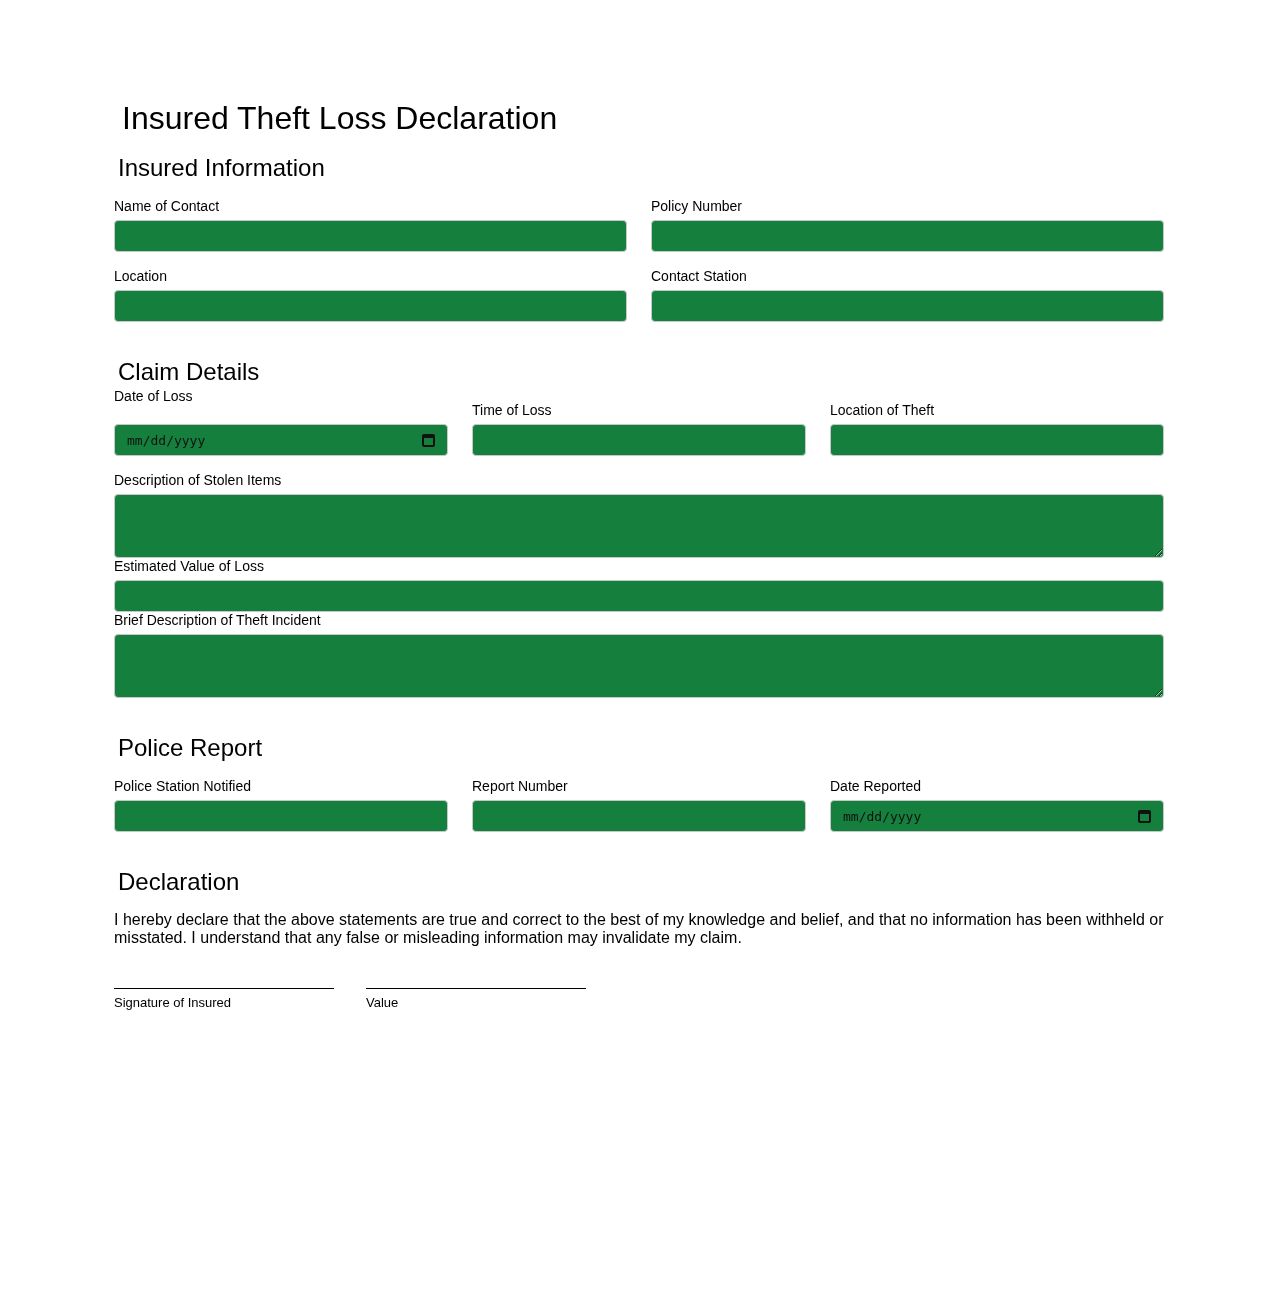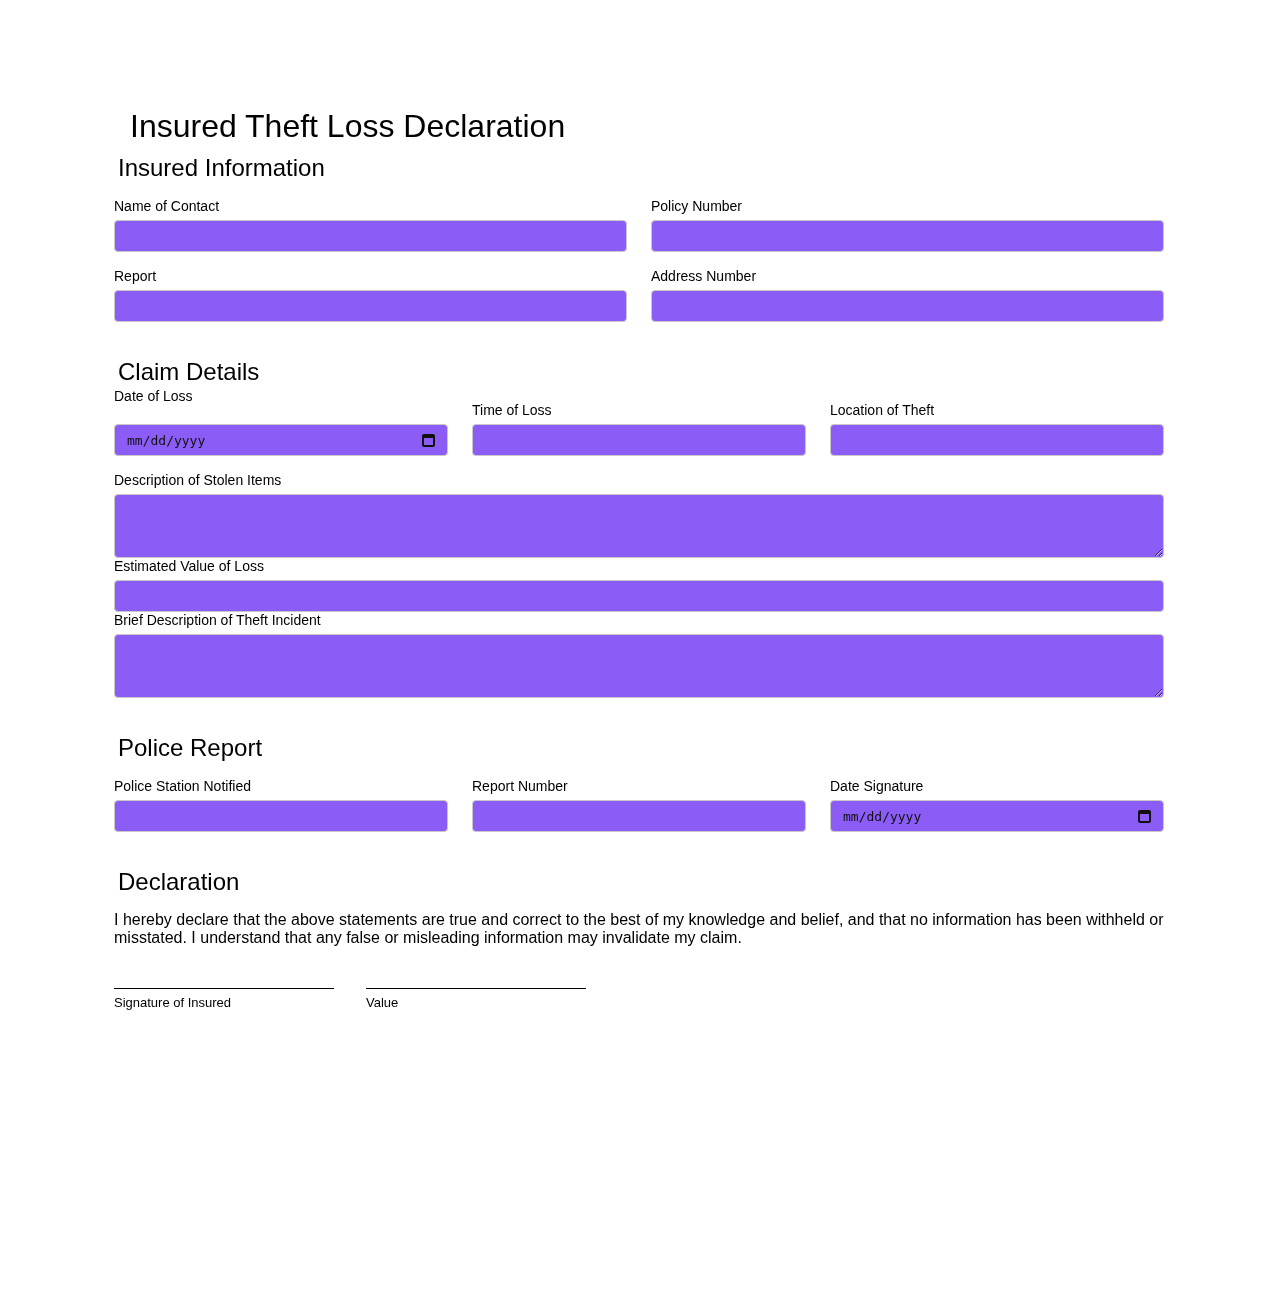--- a/index.html
+++ b/index.html
@@ -4,28 +4,28 @@
   <style>
     * { box-sizing: border-box; }
     html, body { margin: 0; padding: 0; background: #ffffff; }
     body {
       width: 1278px; height: 1300px;
       font-family: "Liberation Sans", sans-serif;
       color: #000;
     }
     .page { position: relative; padding: 0 114px; }
     h1 {
-      position: absolute; left: 114px; top: 91px; margin: 16px;
+      position: absolute; left: 114px; top: 91px; margin: 8px;
       font-size: 32px; font-weight: normal; line-height: 38px;
     }
     h2 { margin: 4px; font-size: 24px; font-weight: normal; line-height: 28px; position: absolute; left: 114px; }
     .label { position: absolute; font-size: 14px; line-height: 16px; }
     .field {
       position: absolute; height: 32px;
-      border: 1px solid #c8c8c8; border-radius: 4px; background: #8b5cf6;
+      border: 1px solid #c8c8c8; border-radius: 4px; background: #15803d;
       padding: 0 10px; font-size: 14px;
       font-family: "Liberation Sans", sans-serif;
       text-align: center;
     }
     textarea.field { resize: vertical; height: 64px; padding: 6px 10px; }
     .date-field {
       display: flex; align-items: center; justify-content: space-between;
       font-family: "DejaVu Sans Mono", monospace; font-size: 13px; color: #111;
       padding: 0 12px;
     }
@@ -44,23 +44,23 @@
 <body>
 
 <div class="page">
   <h1>Insured Theft Loss Declaration</h1>
 
   <h2 style="top:150px">Insured Information</h2>
   <div class="label" style="left:114px;top:198px">Name of Contact</div>
   <input class="field" style="left: 114px; top: 220px; width: 513px;" value="">
   <div class="label" style="left:651px;top:198px">Policy Number</div>
   <input class="field" style="left: 651px; top: 220px; width: 513px;" value="">
-  <div class="label" style="left:114px;top:268px">Report</div>
+  <div class="label" style="left:114px;top:268px">Location</div>
   <input class="field" style="left: 114px; top: 290px; width: 513px;" value="">
-  <div class="label" style="left:651px;top:268px">Address Number</div>
+  <div class="label" style="left:651px;top:268px">Contact Station</div>
   <input class="field" style="left: 651px; top: 290px; width: 513px;" value="">
 
   <h2 style="top:354px">Claim Details</h2>
   <div class="label" style="left:114px;top:388px">Date of Loss</div>
   <div class="field date-field" style="left:114px;top:424px;width:334px">
     <span>mm/dd/yyyy</span>
     <span class="cal-icon"></span>
   </div>
   <div class="label" style="left:472px;top:402px">Time of Loss</div>
   <input class="field" style="left: 472px; top: 424px; width: 334px;" value="">
@@ -74,21 +74,21 @@
   <input class="field" style="left: 114px; top: 580px; width: 1050px;" value="">
 
   <div class="label" style="left:114px;top:612px">Brief Description of Theft Incident</div>
   <textarea class="field" style="left: 114px; top: 634px; width: 1050px;"></textarea>
 
   <h2 style="top:730px">Police Report</h2>
   <div class="label" style="left:114px;top:778px">Police Station Notified</div>
   <input class="field" style="left: 114px; top: 800px; width: 334px;" value="">
   <div class="label" style="left:472px;top:778px">Report Number</div>
   <input class="field" style="left: 472px; top: 800px; width: 334px;" value="">
-  <div class="label" style="left:830px;top:778px">Date Signature</div>
+  <div class="label" style="left:830px;top:778px">Date Reported</div>
   <div class="field date-field" style="left:830px;top:800px;width:334px">
     <span>mm/dd/yyyy</span>
     <span class="cal-icon"></span>
   </div>
 
   <h2 style="top:864px">Declaration</h2>
   <div class="decl-text">I hereby declare that the above statements are true and correct to the best of my knowledge and belief, and that no information has been withheld or misstated. I understand that any false or misleading information may invalidate my claim.</div>
 
   <div class="sig-line" style="left:114px"></div>
   <div class="sig-label" style="left:114px">Signature of Insured</div>

